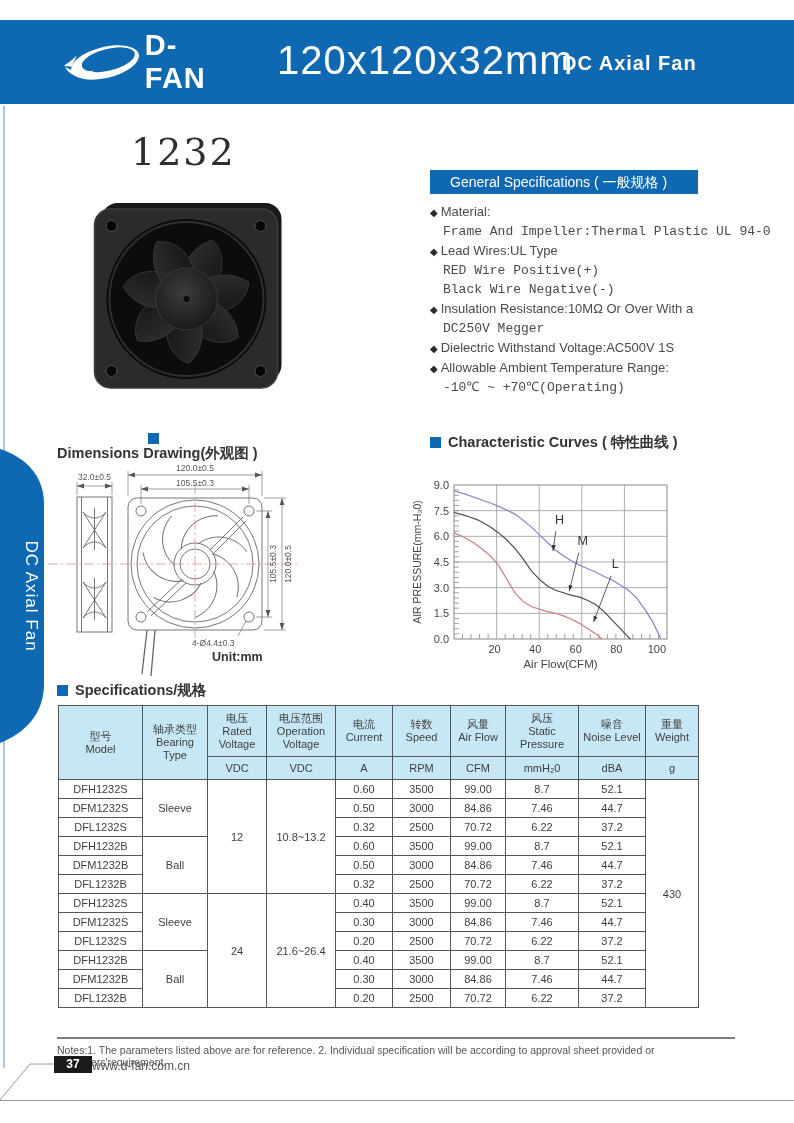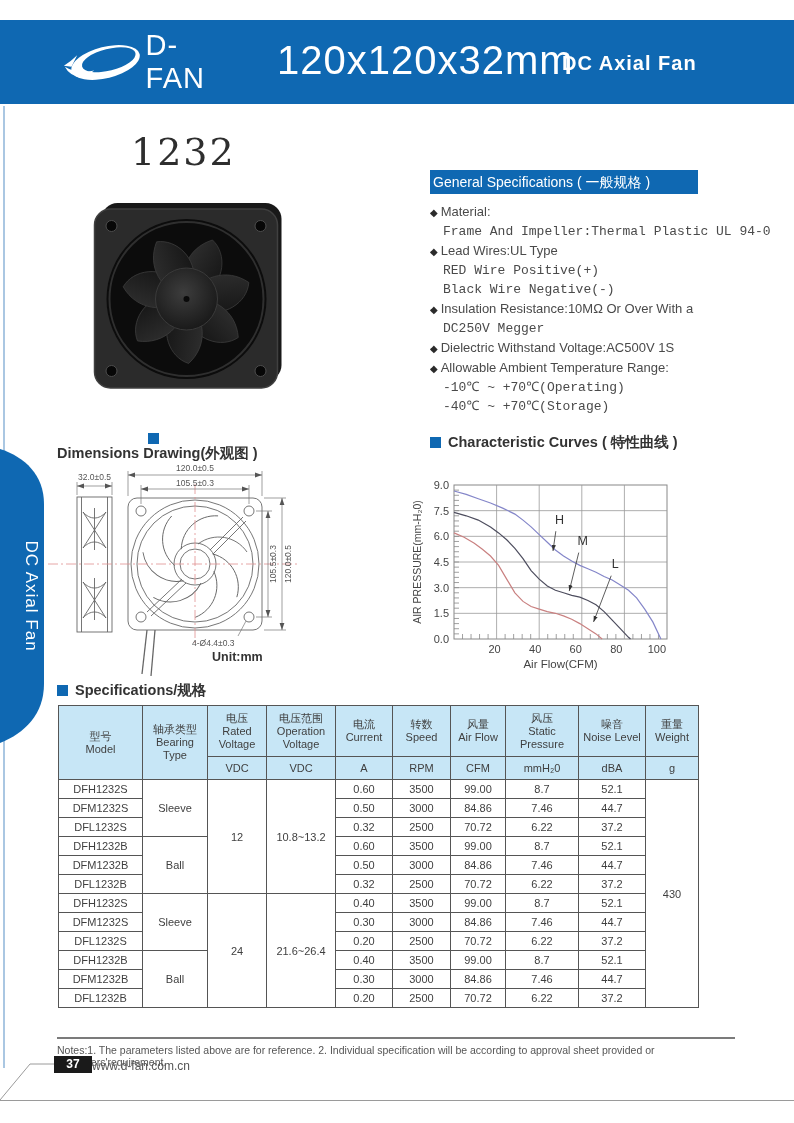--- a/index.html
+++ b/index.html
@@ -1,33 +1,33 @@
 <!DOCTYPE html>
 <html><head>
 <meta charset="utf-8">
 <style>
   html,body{margin:0;padding:0;background:#e8e8e8;}
   #page{position:relative;width:794px;height:1123px;background:#ffffff;overflow:hidden;
         font-family:"Liberation Sans","DejaVu Sans",sans-serif;color:#3f3f3f;margin:0 auto;}
   
   .header-bar{position:absolute;left:0;top:20px;width:794px;height:84px;background:#0F68B2;}
   .logo-wrap{position:absolute;left:62px;top:14px;width:175px;height:56px;display:flex;align-items:center;}
-  .brand-text{color:#fff;font-weight:normal;font-size:29px;letter-spacing:1px;margin-left:2px;}
+  .brand-text{color:#fff;font-weight:bold;font-size:29px;letter-spacing:1px;margin-left:2px;}
   .size-title{position:absolute;left:277px;top:18px;font-size:40px;color:#fff;letter-spacing:1px;}
   .header-sub{position:absolute;left:562px;top:32px;font-size:20px;color:#fff;font-weight:600;letter-spacing:1px;}
   
   .left-rail{position:absolute;left:3px;top:106px;width:2px;height:962px;background:#aac7e2;}
   .side-tab{position:absolute;left:0;top:446px;width:46px;height:300px;}
   
   .model-title{position:absolute;left:131px;top:130px;font-family:"DejaVu Serif",serif;
                font-size:38px;color:#2e2e2e;letter-spacing:2px;}
   .fan-photo{position:absolute;left:85px;top:198px;width:205px;height:195px;}
   
   .gs-bar{position:absolute;left:430px;top:170px;width:268px;height:24px;background:#0F68B2;
-          color:#fff;font-size:14px;line-height:24px;padding-left:3px;box-sizing:border-box;font-weight:500;}
+          color:#fff;font-size:14px;line-height:24px;padding-left:20px;box-sizing:border-box;font-weight:500;}
   .gs-list{position:absolute;left:430px;top:202px;width:300px;font-size:13px;color:#4a4a4a;}
   .gs-line{line-height:19px;white-space:nowrap;}
   .gs-line .diamond{font-family:"DejaVu Sans",sans-serif;font-size:10px;color:#2b2b2b;margin-right:3px;}
   .gs-line.cont{padding-left:13px;font-family:Liberation Mono, monospace;}
   
   .section-title{position:absolute;font-size:14.5px;font-weight:bold;color:#333;display:flex;align-items:center;}
   .section-title .sq{display:inline-block;width:11px;height:11px;background:#0F68B2;margin-right:7px;}
   #dims-title{left:57px;top:433px;flex-direction:column;}
   #curves-title{left:430px;top:433px;}
   #table-title{left:57px;top:681px;}
@@ -121,21 +121,20 @@
       <div class="gs-line"><span class="diamond">◆</span><span>Material:</span></div>
       <div class="gs-line cont"><span>Frame And Impeller:Thermal Plastic UL 94-0</span></div>
       <div class="gs-line"><span class="diamond">◆</span><span>Lead Wires:UL Type</span></div>
       <div class="gs-line cont"><span>RED Wire Positive(+)</span></div>
       <div class="gs-line cont"><span>Black Wire Negative(-)</span></div>
       <div class="gs-line"><span class="diamond">◆</span><span>Insulation Resistance:10MΩ Or Over With a</span></div>
       <div class="gs-line cont"><span>DC250V Megger</span></div>
       <div class="gs-line"><span class="diamond">◆</span><span>Dielectric Withstand Voltage:AC500V 1S</span></div>
       <div class="gs-line"><span class="diamond">◆</span><span>Allowable Ambient Temperature Range:</span></div>
       <div class="gs-line cont"><span>-10℃ ~ +70℃(Operating)</span></div>
-      <div class="gs-line cont"><span>-40℃ ~ +70℃(Storage)</span></div>
     </div>
 
   <div class="section-title" id="dims-title">
     <span class="sq"></span>
     <span>Dimensions Drawing(外观图 )</span>
   </div>
   <div class="section-title" id="curves-title">
     <span class="sq"></span>
     <span>Characteristic Curves ( 特性曲线 )</span>
   </div>

